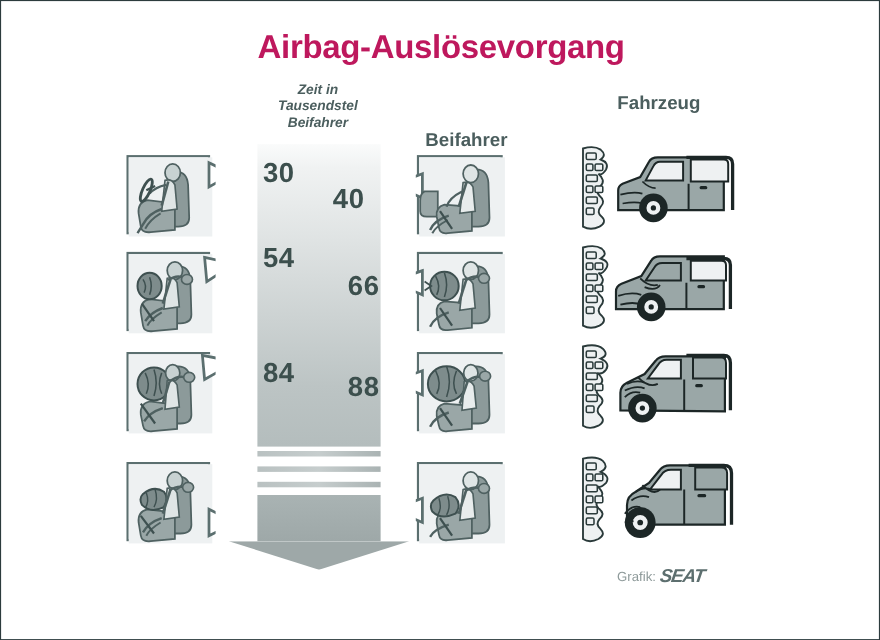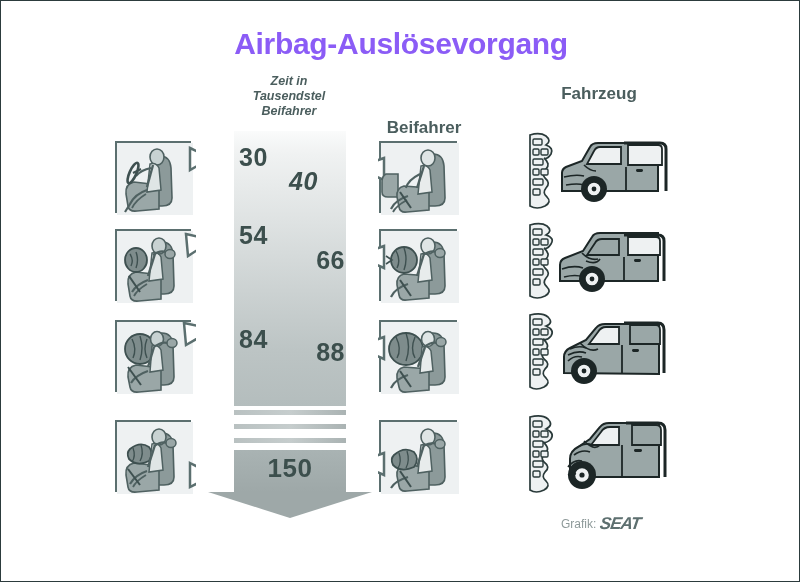--- a/index.html
+++ b/index.html
@@ -14,21 +14,21 @@
     width:800px;height:582px;
     background:#ffffff;
     box-sizing:border-box;
     border:1px solid #2c3b3d;
   }
   
   #title{
     position:absolute;left:0;top:26px;width:800px;
     text-align:center;
     font-size:30px;font-weight:bold;
-    color:#8b5cf6;
+    color:#be185d;
     letter-spacing:-0.3px;
   }
   
   .col-head{
     position:absolute;
     font-size:17px;font-weight:bold;
     color:#4b5e5e;
     text-align:center;
     line-height:1.02;
   }
@@ -62,21 +62,21 @@
   .tnum{
     position:absolute;
     font-size:25px;font-weight:bold;
     color:#3c4f4d;
     letter-spacing:0.5px;
   }
   .tnum.left{text-align:left;}
   .tnum.right{text-align:right;}
 
   #n30{left:238px;top:142px;width:60px;}
-  #n40{left:288px;top:166px;width:56px;text-align:left;font-style:italic;}
+  #n40{left:288px;top:166px;width:56px;text-align:center;}
   #n54{left:238px;top:220px;width:60px;}
   #n66{left:288px;top:245px;width:56px;}
   #n84{left:238px;top:312px;width:60px;margin-top:12px;}
   #n98{left:288px;top:337px;width:56px;text-align:right;}
   #n150{left:233px;top:452px;width:112px;text-align:center;font-size:26px;}
 
   
   .shot{
     position:absolute;
     border:2.5px solid #5b6f6f;
@@ -140,21 +140,20 @@
       <polygon points="0,0 164,0 82,26" fill="#9ea8a8"></polygon>
     </svg>
   </div>
 
   <div class="tnum left" id="n30">30</div>
   <div class="tnum right" id="n40">40</div>
   <div class="tnum left" id="n54">54</div>
   <div class="tnum right" id="n66">66</div>
   <div class="tnum left" id="n84">84</div>
   <div class="tnum right" id="n98">88</div>
-  <div class="tnum" id="n150">150</div>
 
   <div class="shot driver-shot r1">
     <svg width="82" height="78" viewBox="0 0 82 78">
       <rect x="3" y="3" width="76" height="72" fill="#eef1f2"></rect>
       <polygon points="76,8 97,18 76,30" fill="#ffffff" stroke="#5b6f6f" stroke-width="2.5"></polygon>
 
       <path d="M46 16 q10 0 11 12 l1 30 q0 8 -10 8 l-8 0 l0 -50 z" fill="#8c9a9a" stroke="#4f6161" stroke-width="1.6"></path>
 
       <path d="M20 42 q-9 2 -8 12 l2 12 q1 6 9 5 l22 -2 l0 -24 z" fill="#9aa7a7" stroke="#4f6161" stroke-width="1.6"></path>
 

